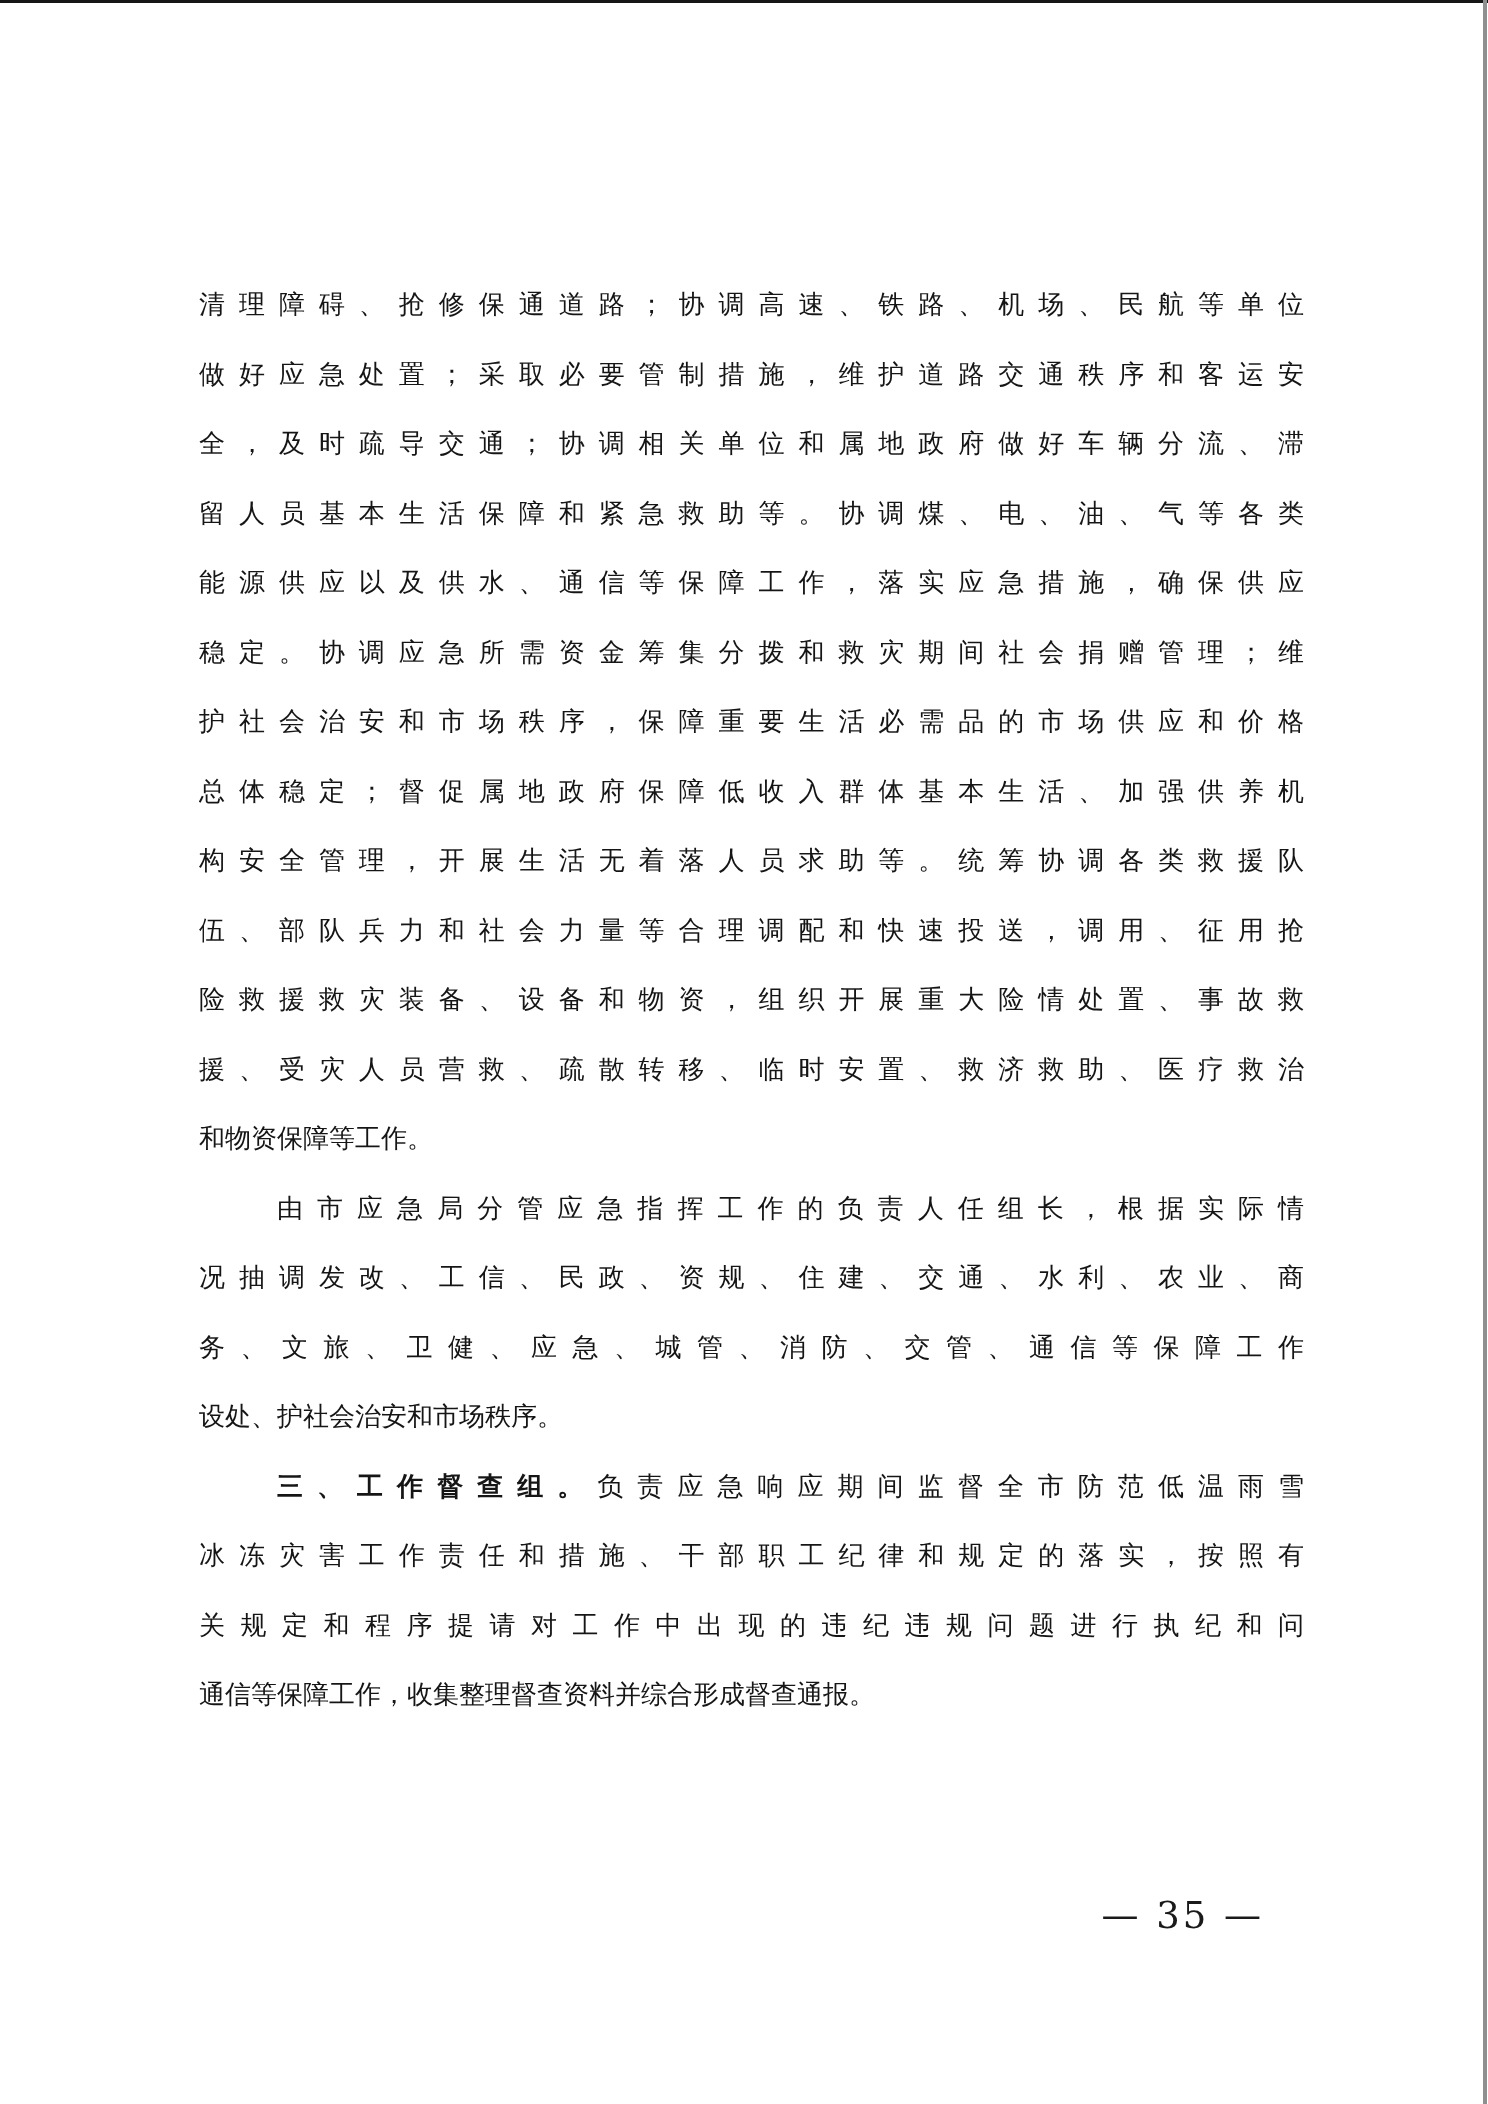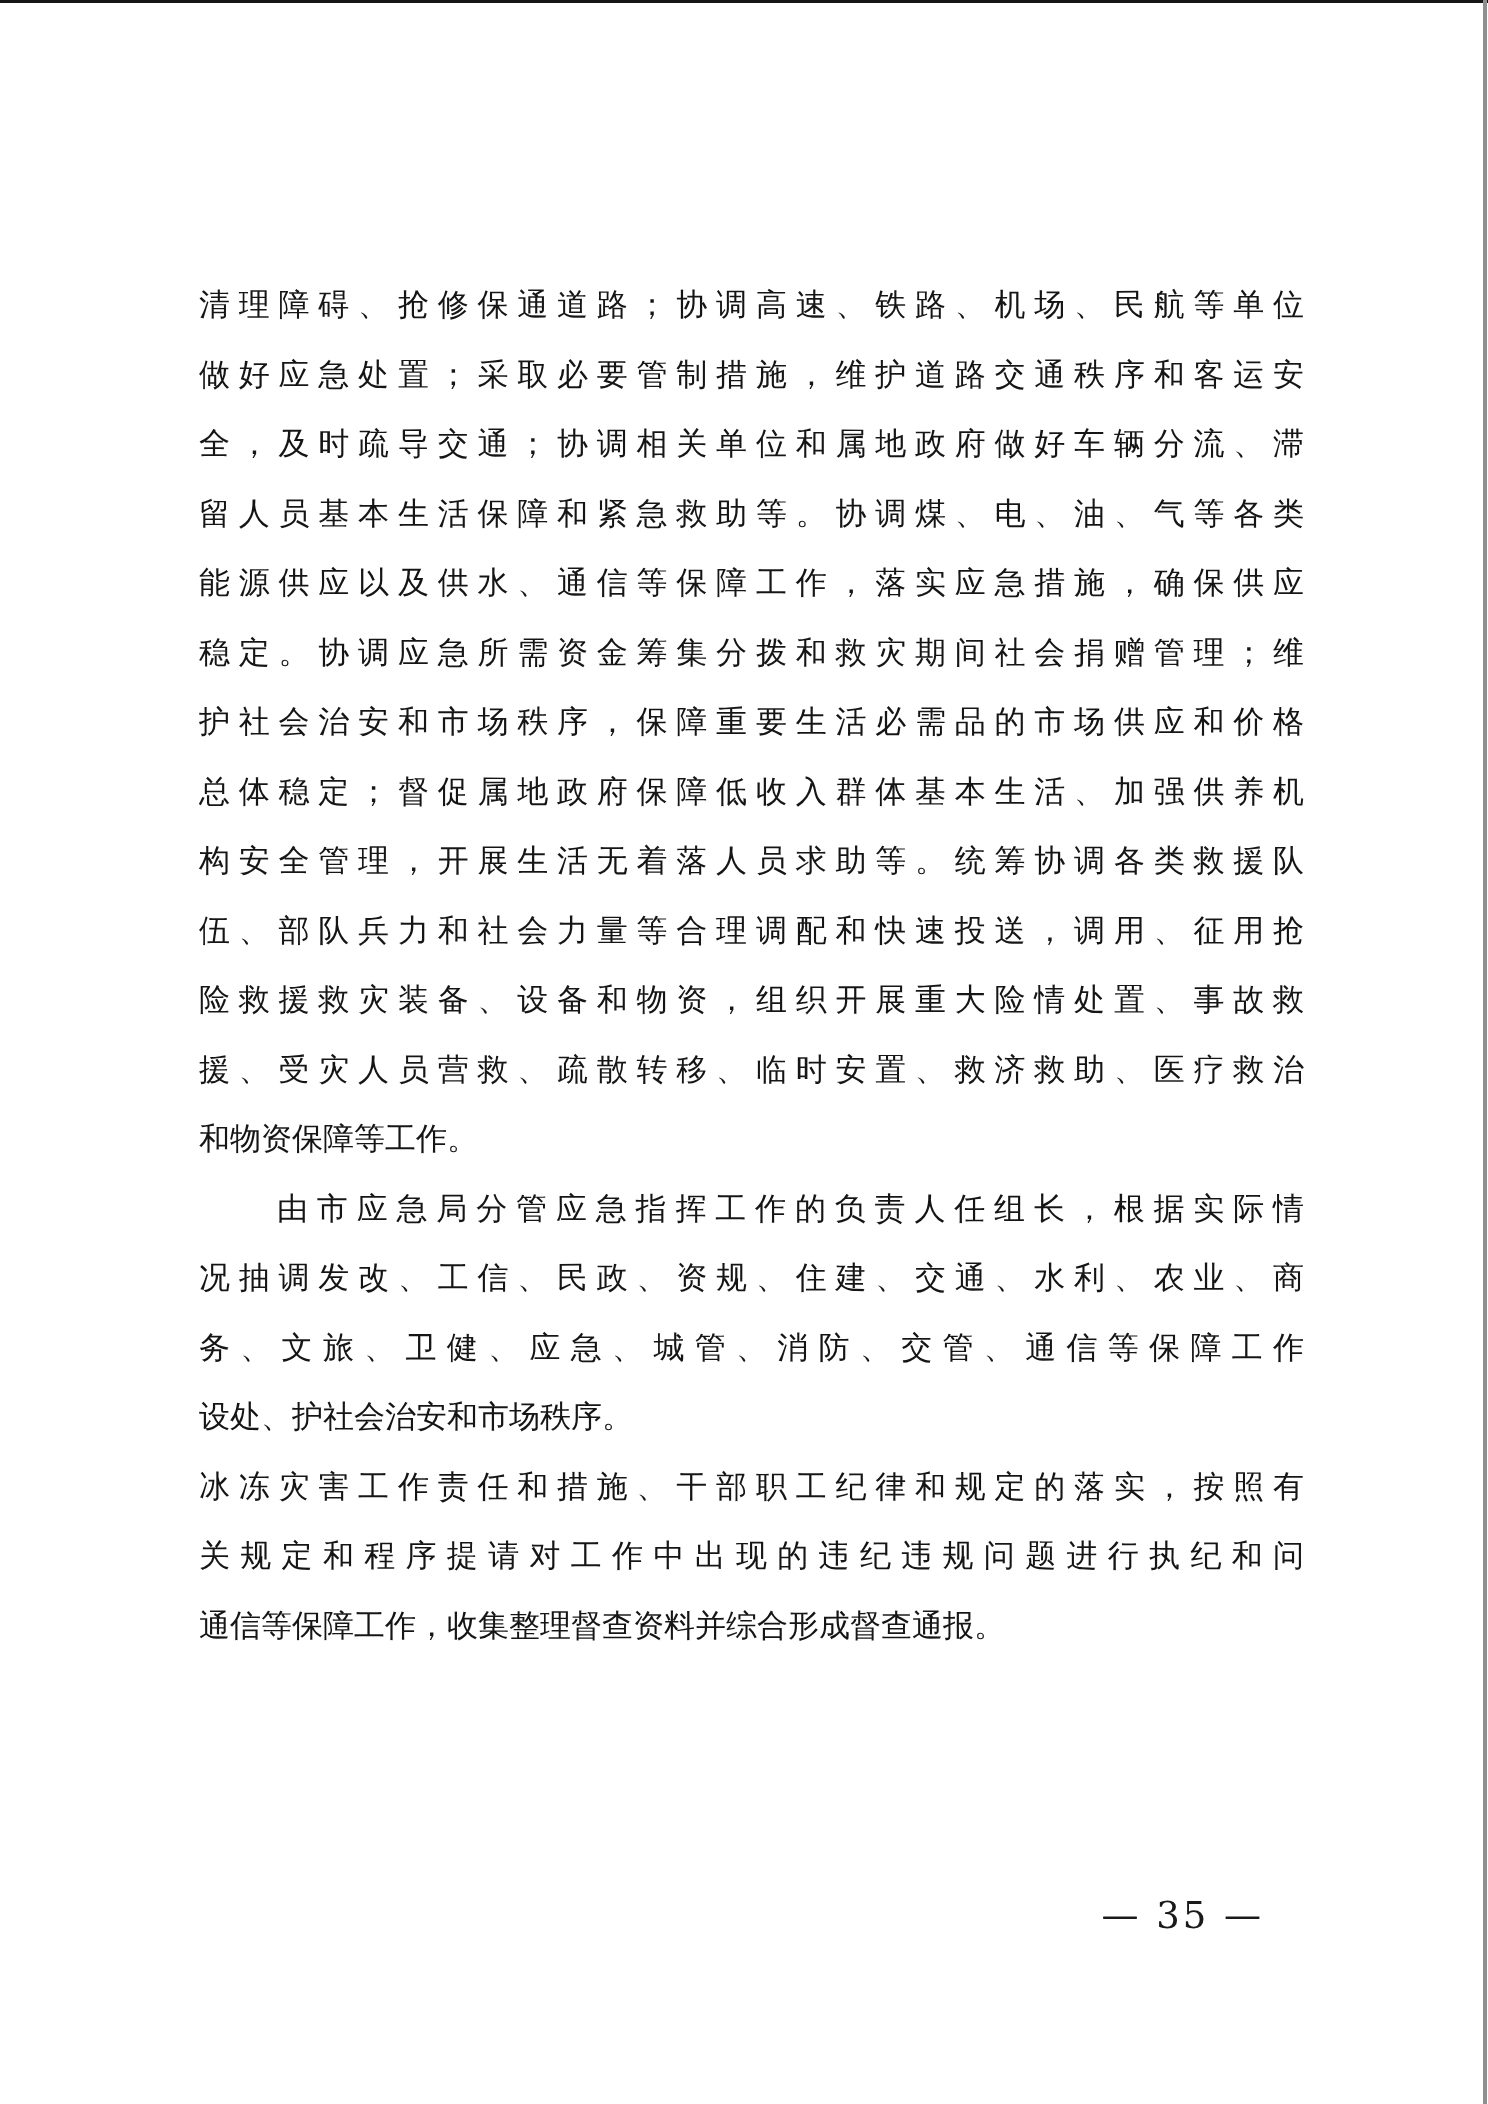--- a/index.html
+++ b/index.html
@@ -28,21 +28,21 @@
     width: 4px; height: 100%;
     background: #8f8f8f;
   }
   .text-block {
     position: absolute;
     left: 199px;
     top: 270px;
     width: 1105px;
   }
   .line {
-    font-size: 31px;
+    font-size: 26px;
     height: 69.5px;
     line-height: 69.5px;
     overflow: hidden;
     text-align: justify;
     text-align-last: justify;
     color: #151515;
   }
   .line.para-end {
     text-align-last: left;
   }
@@ -81,18 +81,19 @@
       <div class="line"><span>总体稳定；督促属地政府保障低收入群体基本生活、加强供养机</span></div>
       <div class="line"><span>构安全管理，开展生活无着落人员求助等。统筹协调各类救援队</span></div>
       <div class="line"><span>伍、部队兵力和社会力量等合理调配和快速投送，调用、征用抢</span></div>
       <div class="line"><span>险救援救灾装备、设备和物资，组织开展重大险情处置、事故救</span></div>
       <div class="line"><span>援、受灾人员营救、疏散转移、临时安置、救济救助、医疗救治</span></div>
       <div class="line para-end"><span>和物资保障等工作。</span></div>
       <div class="line indent"><span>由市应急局分管应急指挥工作的负责人任组长，根据实际情</span></div>
       <div class="line"><span>况抽调发改、工信、民政、资规、住建、交通、水利、农业、商</span></div>
       <div class="line"><span>务、文旅、卫健、应急、城管、消防、交管、通信等保障工作</span></div>
       <div class="line para-end"><span>设处、护社会治安和市场秩序。</span></div>
+      <div class="line indent"><b>三、工作督查组。</b><span>负责应急响应期间监督全市防范低温雨雪</span></div>
       <div class="line"><span>冰冻灾害工作责任和措施、干部职工纪律和规定的落实，按照有</span></div>
       <div class="line"><span>关规定和程序提请对工作中出现的违纪违规问题进行执纪和问</span></div>
       <div class="line para-end"><span>通信等保障工作，收集整理督查资料并综合形成督查通报。</span></div>
     </main>
   <div class="page-number">— 35 —</div>
 </div>
 
 </body></html>

